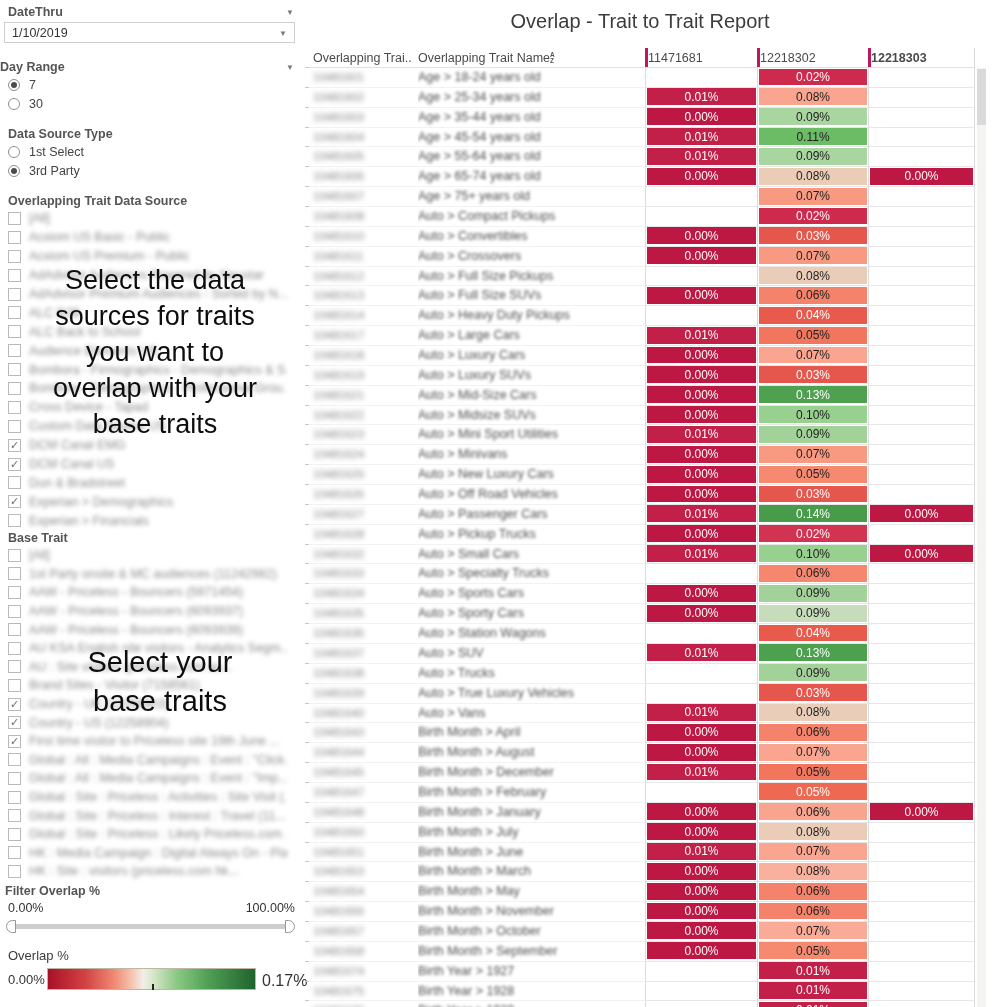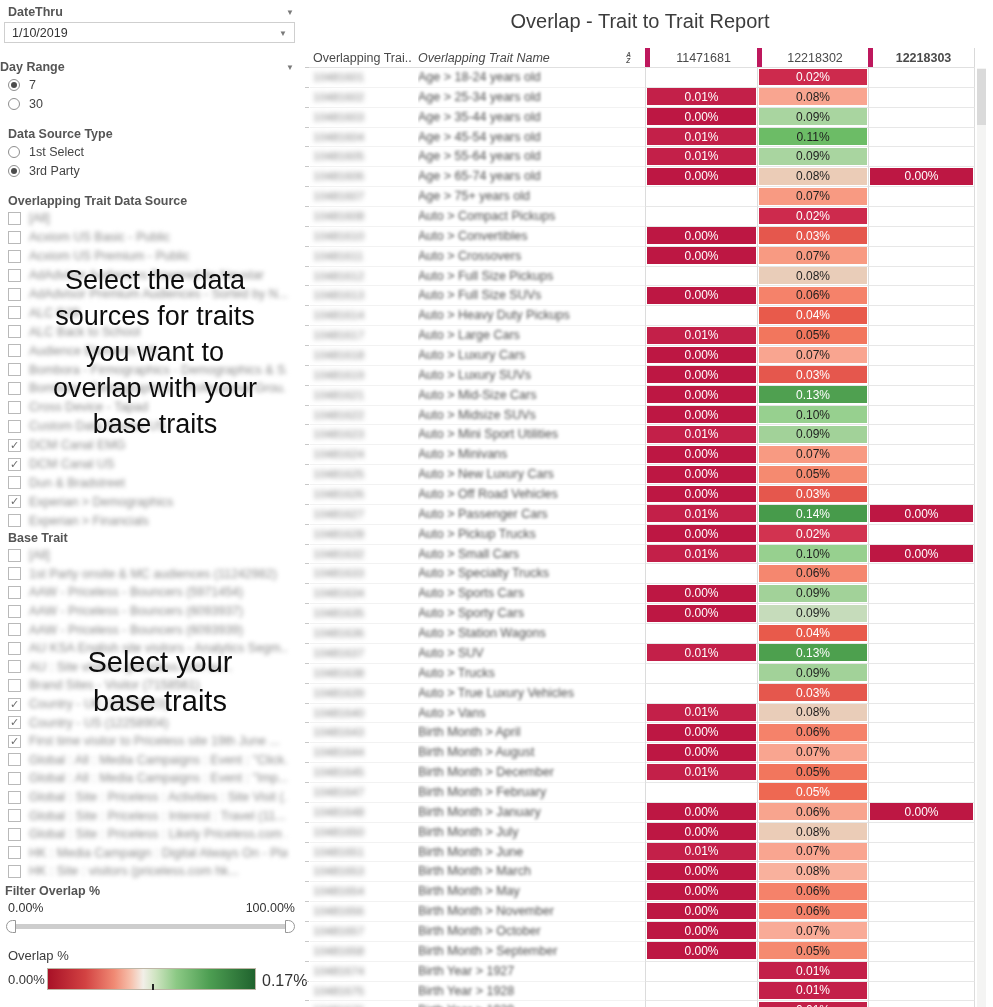--- a/index.html
+++ b/index.html
@@ -46,23 +46,23 @@
   .anno-c{left:10px;top:643px;width:300px;font-size:29px;line-height:39px;}
   .anno-d{left:40px;top:843px;width:290px;font-size:24px;line-height:31px;}
 
   
   .main{position:absolute;left:305px;top:0;width:688px;height:1007px;}
   .v-title{position:absolute;left:0;top:10px;width:670px;text-align:center;font-size:20px;color:#3c3c3c;}
   .thead{position:absolute;left:0;top:48px;width:670px;height:20px;display:flex;padding-left:5px;box-sizing:border-box;border-bottom:1px solid #e0e0e0;}
   .thead::before{content:'';position:absolute;left:0;bottom:-1px;width:4px;height:1px;background:#c8c8c8;}
   .th{font-size:12.5px;color:#4a4a4a;line-height:20px;box-sizing:border-box;}
   .th-id{width:108px;padding-left:3px;}
-  .th-name{width:227px;display:flex;justify-content:space-between;align-items:center;font-style:italic;}
+  .th-name{width:227px;display:flex;justify-content:flex-start;align-items:center;}
   .sort-icon{display:flex;flex-direction:column;font-size:6.5px;line-height:6px;color:#555;font-weight:700;margin-right:14px;}
-  .th-num{text-align:center;border-left:5px solid #be185d;}
+  .th-num{border-left:3px solid #be185d;}
   .th-c1{width:112px;}.th-c2{width:111px;}.th-c3{width:107px;border-right:1px solid #d9d9d9;font-weight:bold;}
 
   #rows{position:absolute;left:0;top:68px;width:670px;height:939px;overflow:hidden;}
   .t-row{position:relative;display:flex;height:19.87px;padding-left:5px;box-sizing:border-box;}
   .t-row::after{content:'';position:absolute;left:0;bottom:0;width:4px;height:1px;background:#c8c8c8;}
   .td{box-sizing:border-box;overflow:hidden;}
   .td-id{width:108px;padding-left:3px;font-size:11.5px;color:#838383;line-height:19.87px;border-bottom:1px solid #f2f2f2;white-space:nowrap;}
   .td-name{width:227px;font-size:12.5px;color:#4f4f4f;line-height:19.87px;border-bottom:1px solid #f2f2f2;white-space:nowrap;}
   .blur-id{filter:blur(2.8px);}
   .blur-name{filter:blur(1.7px);}

